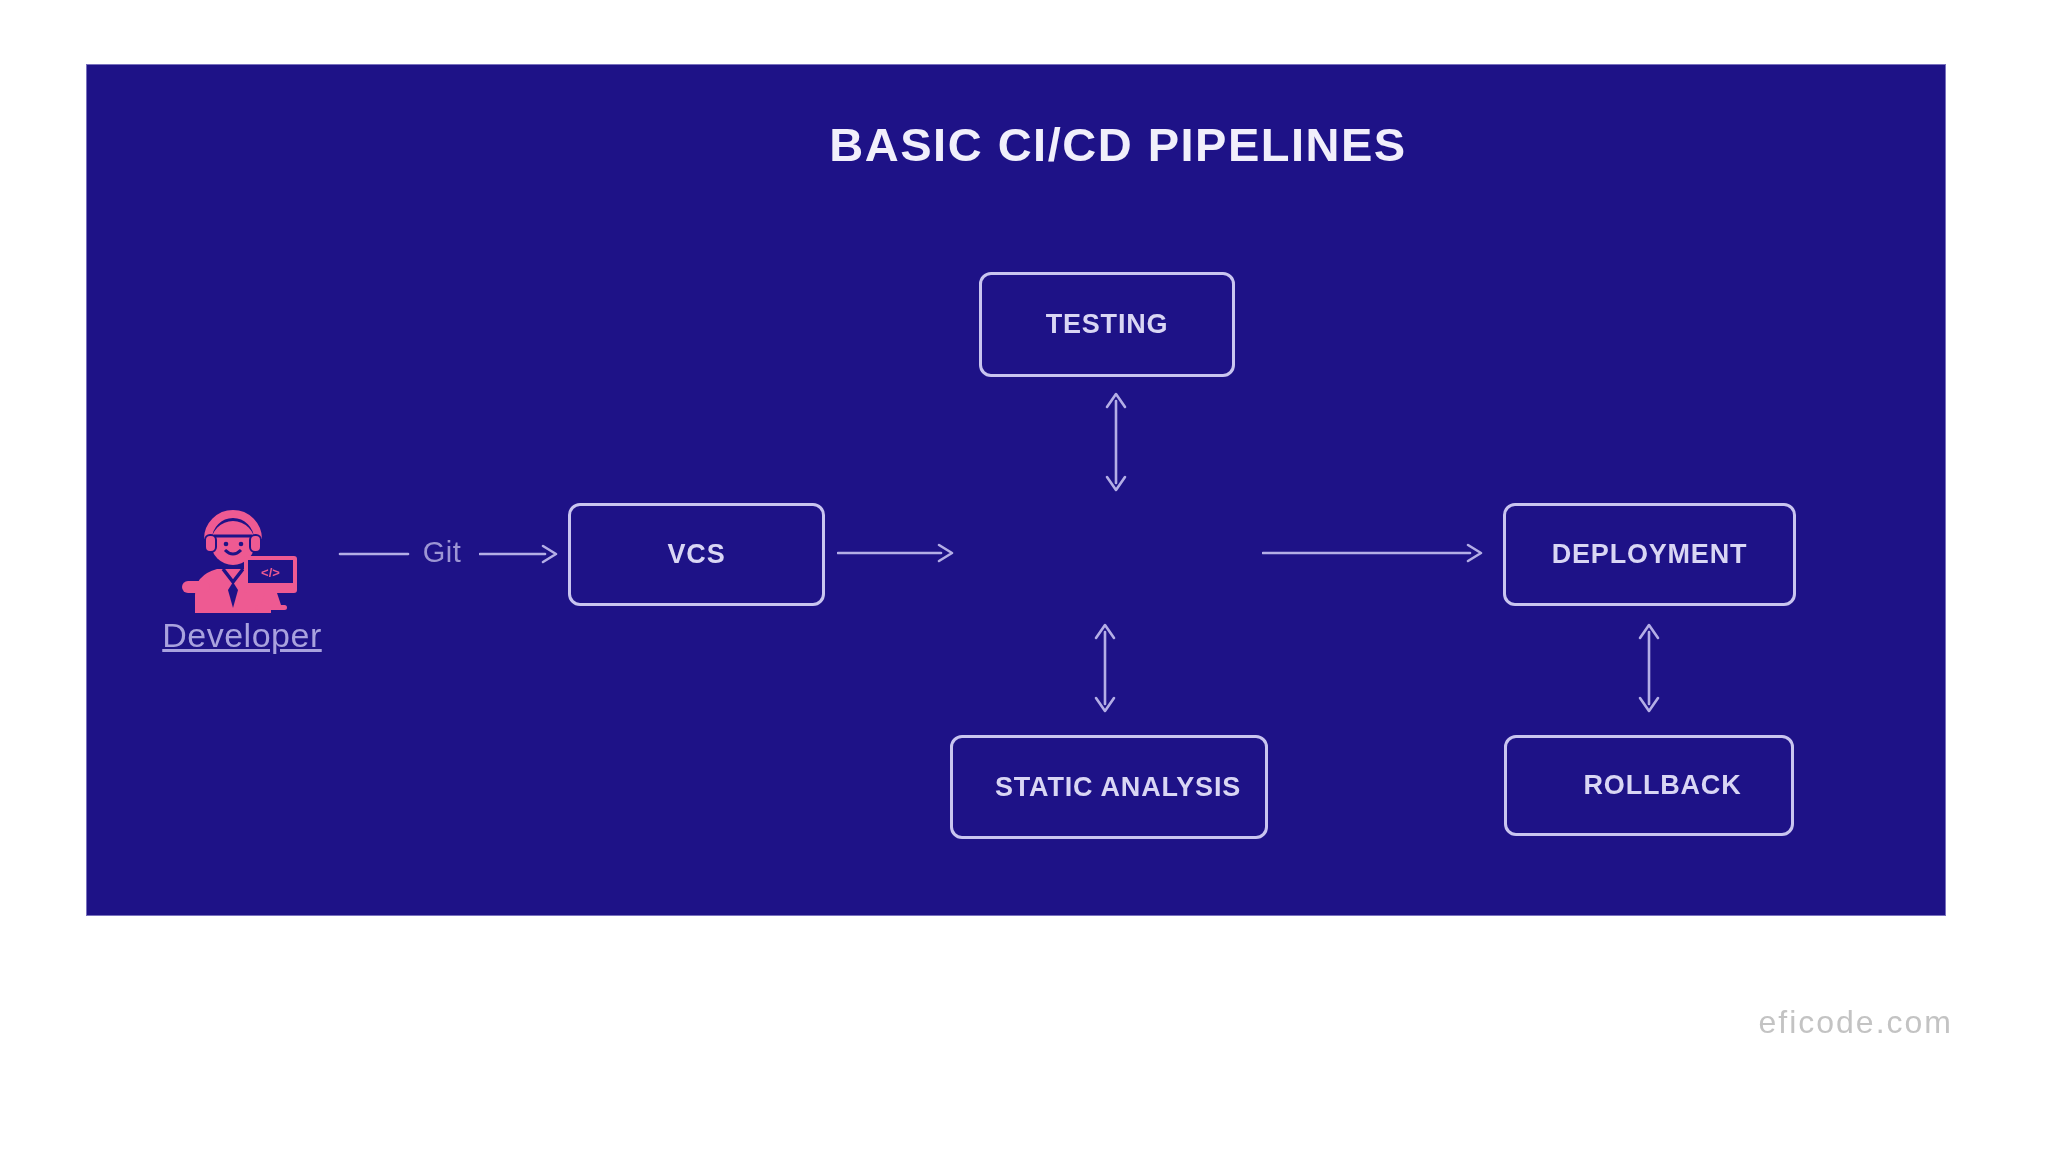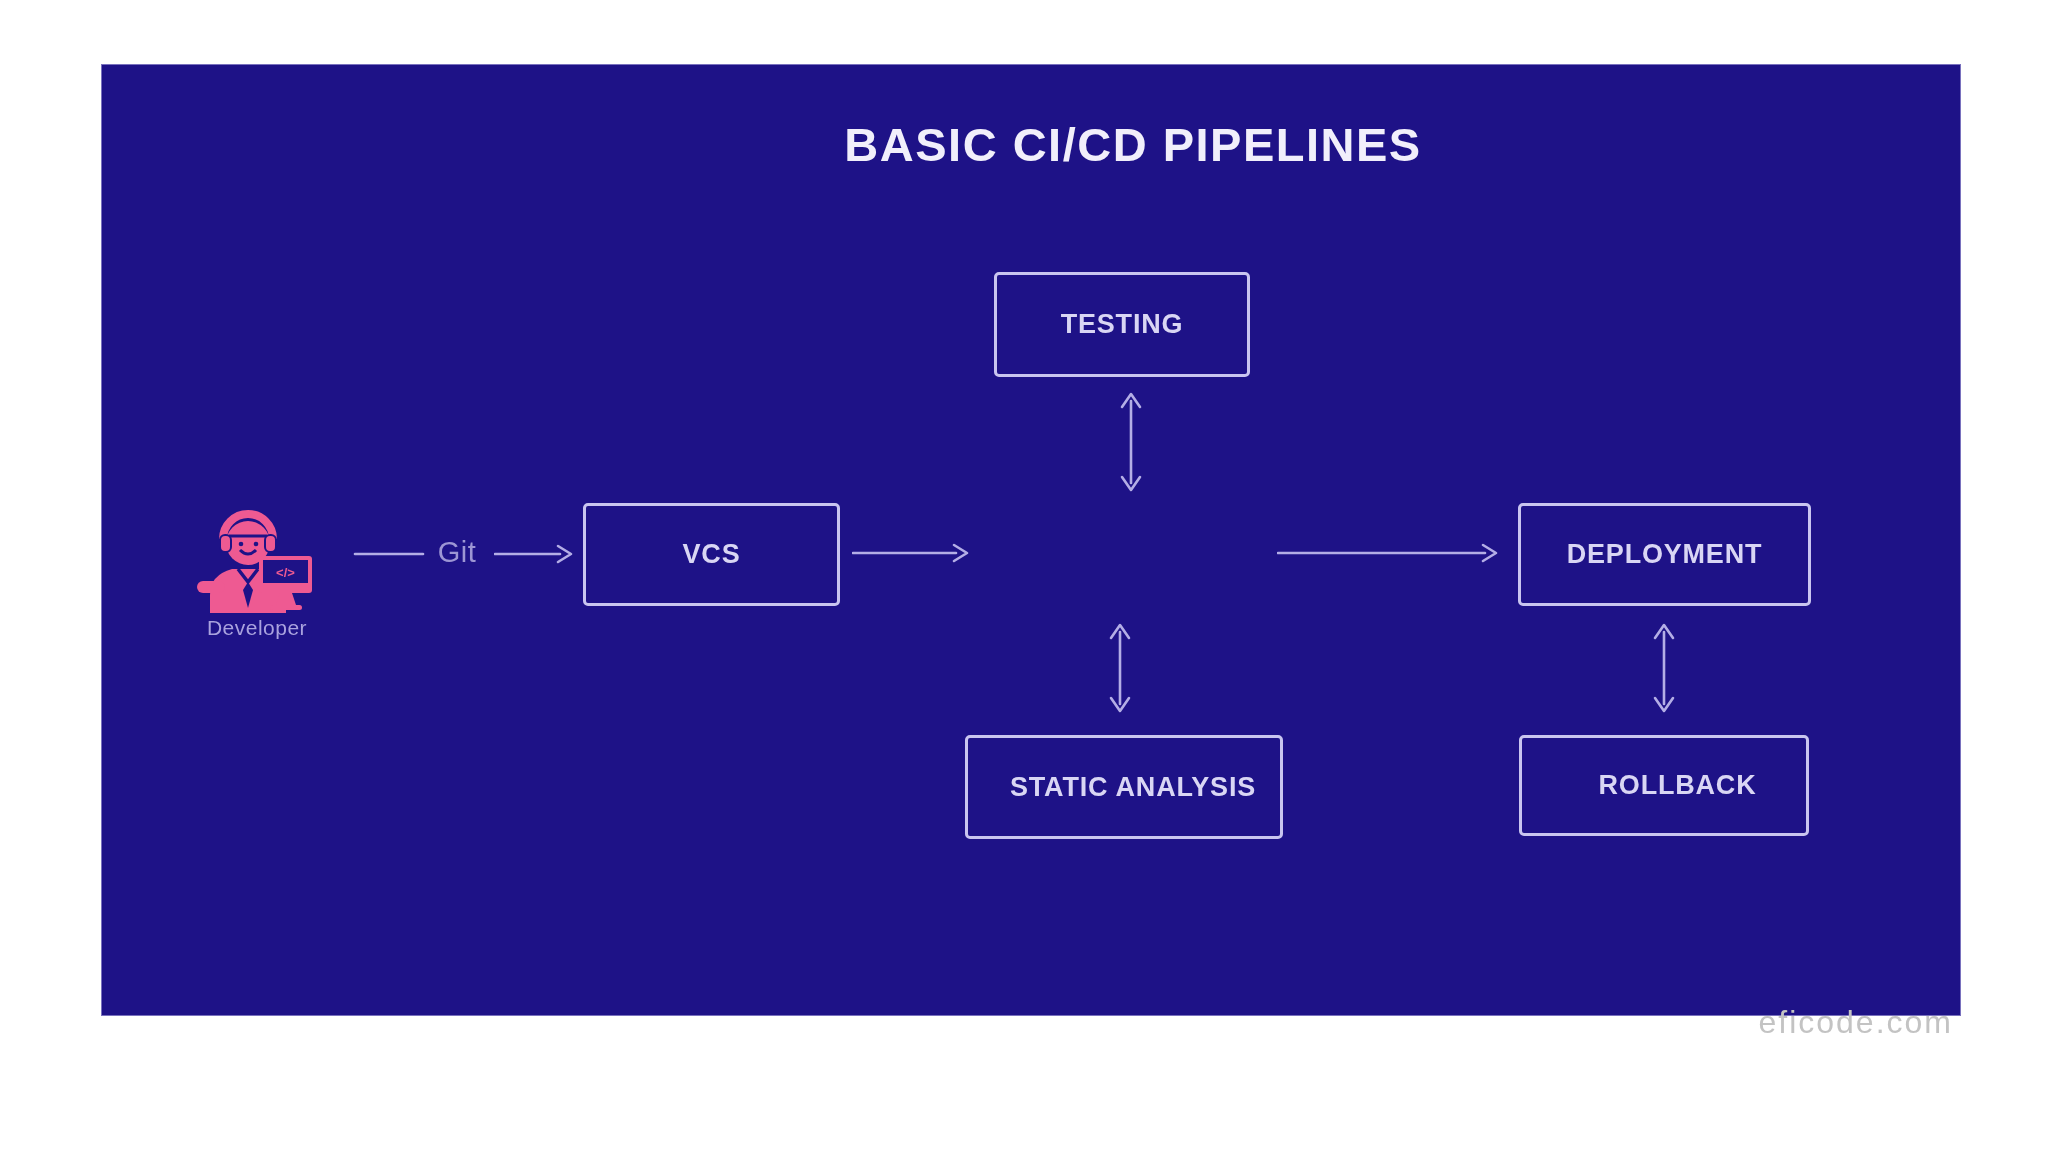--- a/index.html
+++ b/index.html
@@ -9,42 +9,41 @@
     position: relative;
     width: 2048px;
     height: 1152px;
     background: #ffffff;
     overflow: hidden;
   }
 
   .panel {
     position: absolute;
     left: 86px; top: 64px;
-    width: 1860px; height: 952px;
+    width: 1860px; height: 852px;
     background: #1e1287;
     border: 1px solid rgba(170,165,220,0.65);
     box-sizing: border-box;
-    margin-left: 15px;
   }
 
   .title {
     position: absolute;
     left: 1031px; top: 52px;
     transform: translateX(-50%);
     color: #f1effb;
     font-size: 47px;
     font-weight: bold;
     letter-spacing: 1.5px;
     white-space: nowrap;
   }
 
   .node {
     position: absolute;
     border: 3px solid #c9c5f0;
-    border-radius: 5px;
+    border-radius: 12px;
     box-sizing: border-box;
     display: flex;
     align-items: center;
     justify-content: center;
     color: #d9d6f4;
     font-size: 27px;
     font-weight: bold;
     letter-spacing: 0.8px;
     white-space: nowrap;
   }
@@ -69,22 +68,23 @@
   .git-label { left: 355px; top: 471px; transform: translateX(-50%); }
 
   .icon-wrap { position: absolute; left: 94px; top: 430px; width: 120px; height: 120px; }
 
   .actor-label {
     position: absolute;
     left: 70px; top: 551px;
     width: 170px;
     text-align: center;
     color: #a9a2de;
-    font-size: 21px;
+    font-size: 34px;
     letter-spacing: 0.5px;
+    text-decoration: underline;
   }
 
   .watermark {
     position: absolute;
     right: 95px; top: 1004px;
     color: #c3c3c3;
     font-size: 32px;
     font-weight: 300;
     letter-spacing: 2px;
   }

